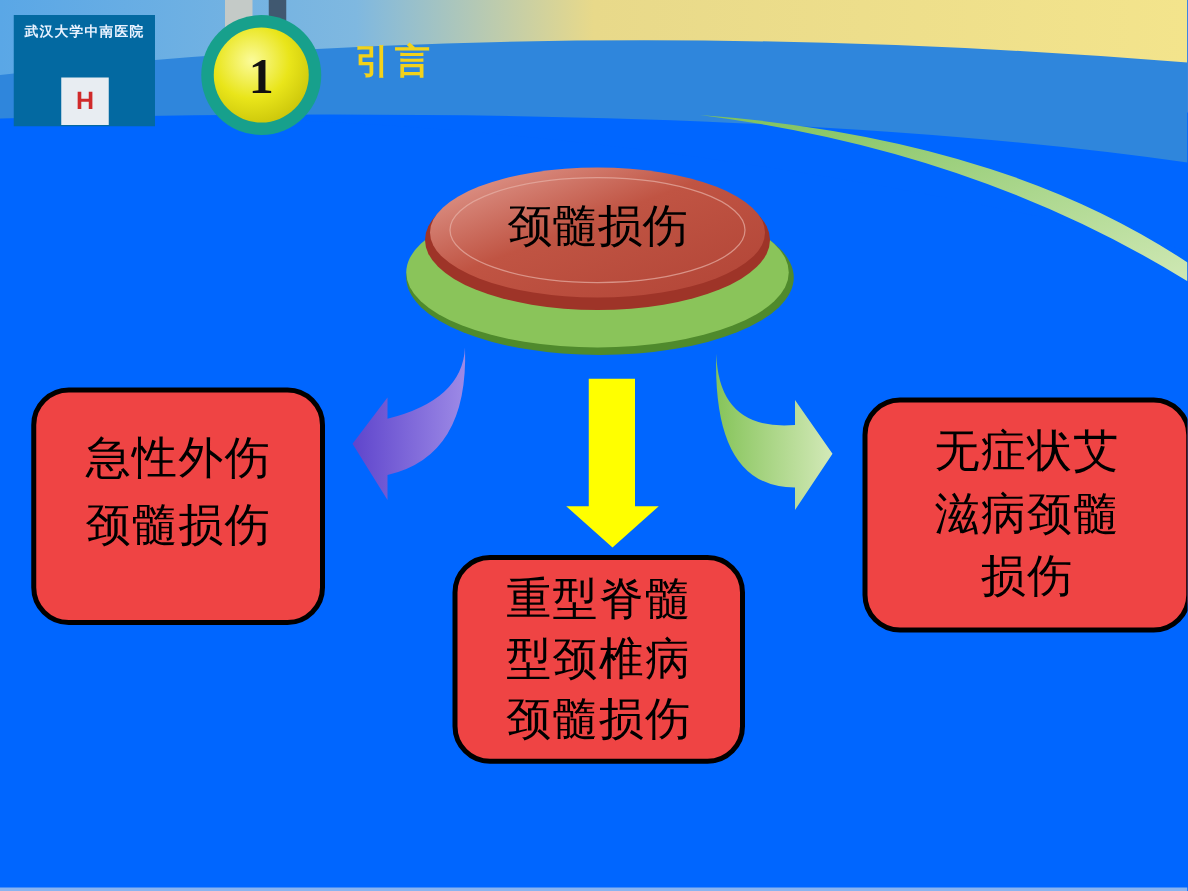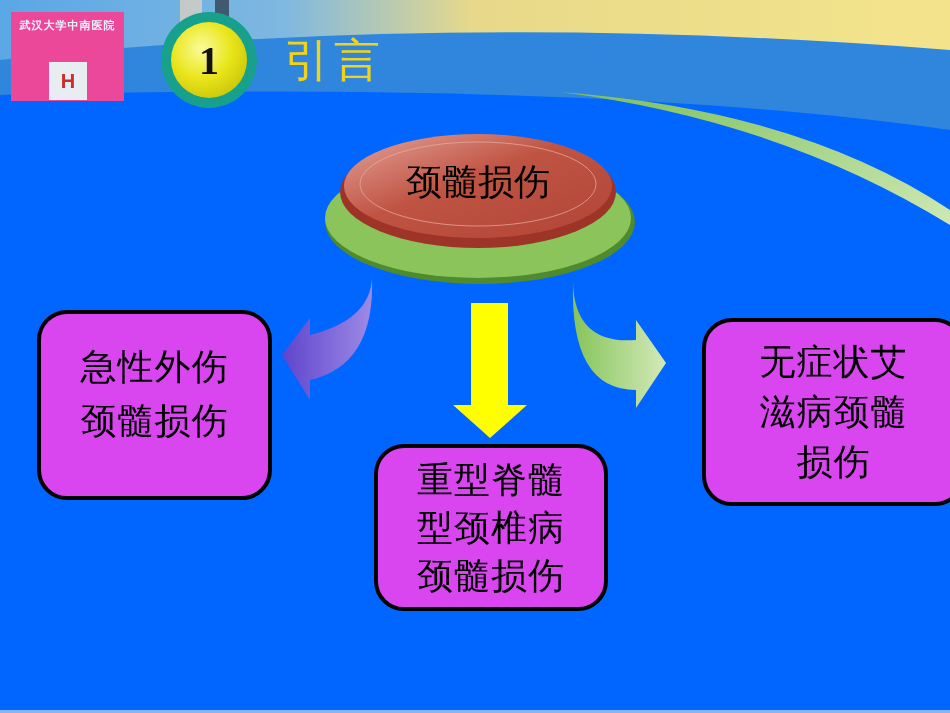--- a/index.html
+++ b/index.html
@@ -1,30 +1,30 @@
 <!DOCTYPE html>
 <html><head>
 <meta charset="utf-8">
 <style>
   html, body { margin:0; padding:0; }
   body { width:950px; height:713px; overflow:hidden; position:relative; background:#0066ff; font-family:"DejaVu Sans", sans-serif; }
   .abs { position:absolute; }
   #bg-svg { position:absolute; left:0; top:0; width:950px; height:713px; }
-  .logo { left:11px; top:12px; width:113px; height:89px; background:#ec4899; }
+  .logo { left:11px; top:12px; width:113px; height:89px; background:#0369a1; }
   .logo-text { left:0; top:6px; width:113px; text-align:center; color:#e8f2ff; font-size:11px; font-weight:bold; letter-spacing:1px; }
   .logo-badge { left:38px; top:50px; width:38px; height:38px; background:#e8edf2; display:flex; align-items:center; justify-content:center; }
   .logo-h { color:#d02a2a; font-weight:bold; font-size:20px; font-family:"Liberation Sans", sans-serif; }
   .num-ring { left:161px; top:12px; width:96px; height:96px; border-radius:50%; background:#17a08c; }
   .num-ball { left:171px; top:22px; width:76px; height:76px; border-radius:50%;
     background: radial-gradient(circle at 40% 35%, #fbfb9a 0%, #e9e51a 45%, #b8b200 100%);
     display:flex; align-items:center; justify-content:center; }
   .num-text { font-family:"Liberation Serif", serif; font-weight:bold; font-size:40px; color:#111; }
-  .title { left:284px; top:30px; color:#f3d21a; font-size:46px; font-weight:normal; letter-spacing:4px; }
+  .title { left:284px; top:30px; color:#f3d21a; font-size:28px; font-weight:bold; letter-spacing:4px; }
   .node-text { position:absolute; font-size:36px; color:#000; text-align:center; line-height:48px; }
-  .box { position:absolute; background:#d946ef; border:4px solid #000; border-radius:30px; box-sizing:border-box; display:flex; align-items:center; justify-content:center;margin-left:12px; }
+  .box { position:absolute; background:#ef4444; border:4px solid #000; border-radius:30px; box-sizing:border-box; display:flex; align-items:center; justify-content:center; }
   .box-text { font-size:36px; color:#000; text-align:center; line-height:54px; white-space:pre-line; letter-spacing:1px; }
 </style>
 </head>
 <body>
 
 <svg id="bg-svg" viewBox="0 0 950 713">
   <defs>
     <linearGradient id="photoGrad" x1="0" y1="0" x2="1" y2="0">
       <stop offset="0" stop-color="#5aa7e6"></stop>
       <stop offset="0.3" stop-color="#7fb8e0"></stop>

